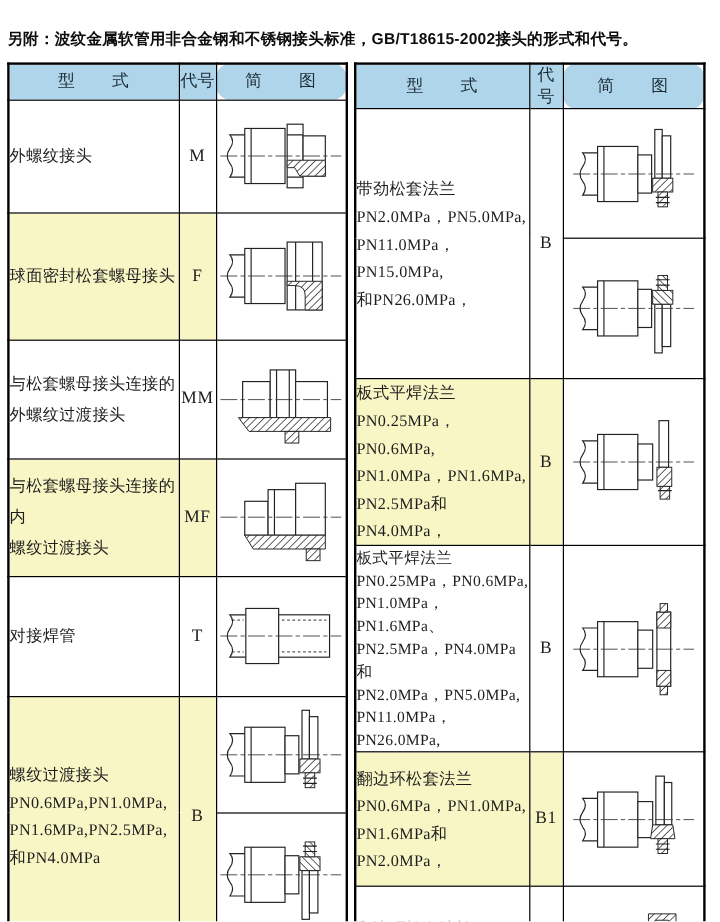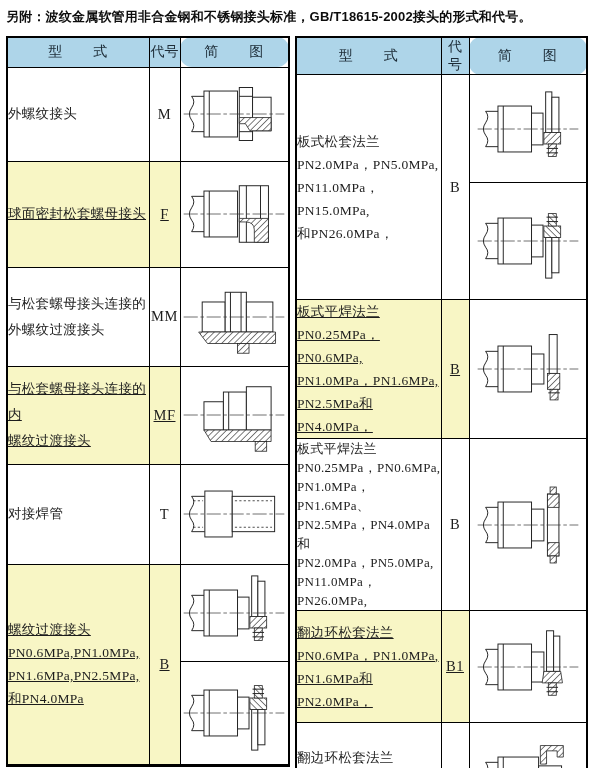--- a/index.html
+++ b/index.html
@@ -12,21 +12,21 @@
   html,body{margin:0;padding:0;background:#fff;}
   .page{
     width:600px;height:768px;overflow:hidden;background:#fff;
     padding:6px 8px 0 6px;
     font-family:"Liberation Serif","DejaVu Serif",serif;
     color:var(--ink);
   }
   .title{
     font-family:"Liberation Sans","DejaVu Sans",sans-serif;
     font-weight:bold;font-size:13px;line-height:18px;color:#0d0d0d;
-    margin:2px 0 10px 0;letter-spacing:0.2px;white-space:nowrap;
+    margin:18px 0 10px 0;letter-spacing:0.2px;white-space:nowrap;
   }
   .tables{display:flex;gap:5px;align-items:flex-start;}
   table.jt{
     border-collapse:collapse;table-layout:fixed;
     border:2px solid var(--border);
     border-bottom:3px solid var(--border);
     background:#fff;
   }
   table.jt td{
     border:1px solid var(--border);
@@ -39,21 +39,21 @@
   }
   td.ty{
     padding:2px 3px 2px 9px;
     font-size:13.5px;line-height:26px;
     white-space:pre-line;letter-spacing:0.3px;margin-left:46px;
   }
   td.ty.tight{line-height:19px;font-size:13px;}
   td.ty.mid{line-height:23px;}
   td.cd{text-align:center;font-size:14.5px;letter-spacing:0.5px;}
   td.dgc{border-left:2px solid var(--border);border-radius:12px;}
-  .alt{background:var(--alt-bg);text-decoration:underline;}
+  .alt{background:var(--alt-bg);}
   .diag{display:flex;justify-content:center;align-items:center;width:100%;height:100%;}
   .defs-holder{position:absolute;width:0;height:0;overflow:hidden;}
 </style>
 </head>
 <body>
 
 <div class="defs-holder">
   <svg width="0" height="0" xmlns="http://www.w3.org/2000/svg">
     <defs>
       <pattern id="hatch" width="5" height="5" patternUnits="userSpaceOnUse" patternTransform="rotate(45)">
@@ -227,21 +227,21 @@
           <col style="width:28px">
           <col>
         </colgroup>
       <tbody>
           <tr class="hd" style="height:30px">
         <td>型　　式</td>
         <td style="letter-spacing:0">代号</td>
         <td class="dgc">简　　图</td>
       </tr>
       <tr style="height:108px">
-        <td class="ty mid" rowspan="2">板式松套法兰
+        <td class="ty mid" rowspan="2">带劲松套法兰
 PN2.0MPa，PN5.0MPa,
 PN11.0MPa，PN15.0MPa,
 和PN26.0MPa，</td>
         <td class="cd" rowspan="2">B</td>
         <td class="dgc">
               <div class="diag">
                 <svg width="106" height="82" viewBox="0 0 120 90" xmlns="http://www.w3.org/2000/svg">
                   <path d="M27 25 H12 Q17 31 12 38 Q7 45 12 52 Q17 58 12 65 H27" fill="#fff" stroke="#222" stroke-width="1.1"></path>
                   <rect x="26" y="19" width="38" height="52" fill="#fff" stroke="#222" stroke-width="1.1"></rect>
                   <line x1="32" y1="19" x2="32" y2="71" stroke="#222" stroke-width="1.1" fill="none"></line>

